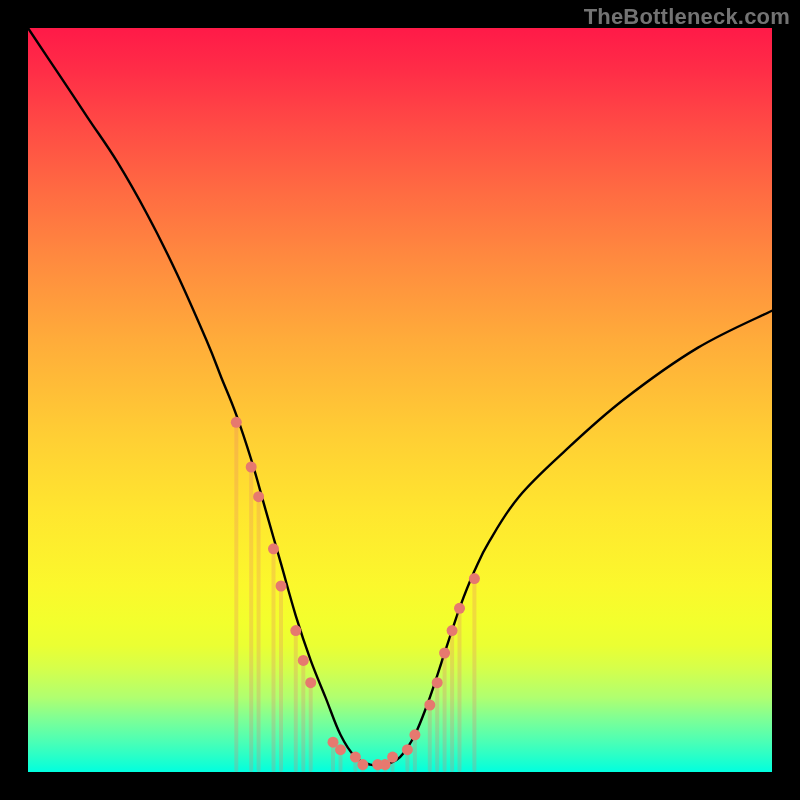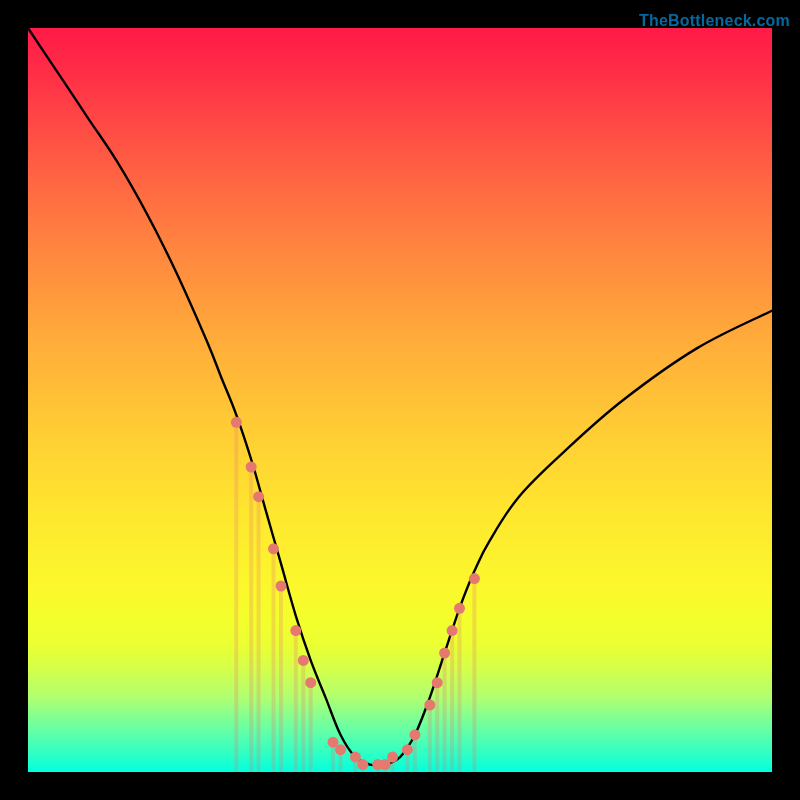--- a/index.html
+++ b/index.html
@@ -40,24 +40,24 @@
       #d6ff4a 86%,
       #b0ff70 90%,
       #7cff97 93%,
       #4affb6 96%,
       #14ffd3 99%,
       #00ffe0 100%
     );
   }
   .watermark {
     position: absolute;
-    top: 12px;
+    top: 4px;
     right: 10px;
-    color: #0369a1;
-    font-size: 16px;
+    color: #737373;
+    font-size: 22px;
     font-weight: 600;
     letter-spacing: 0.2px;
     user-select: none;
   }
   svg.overlay {
     position: absolute;
     top: 0;
     left: 0;
     width: 744px;
     height: 744px;

